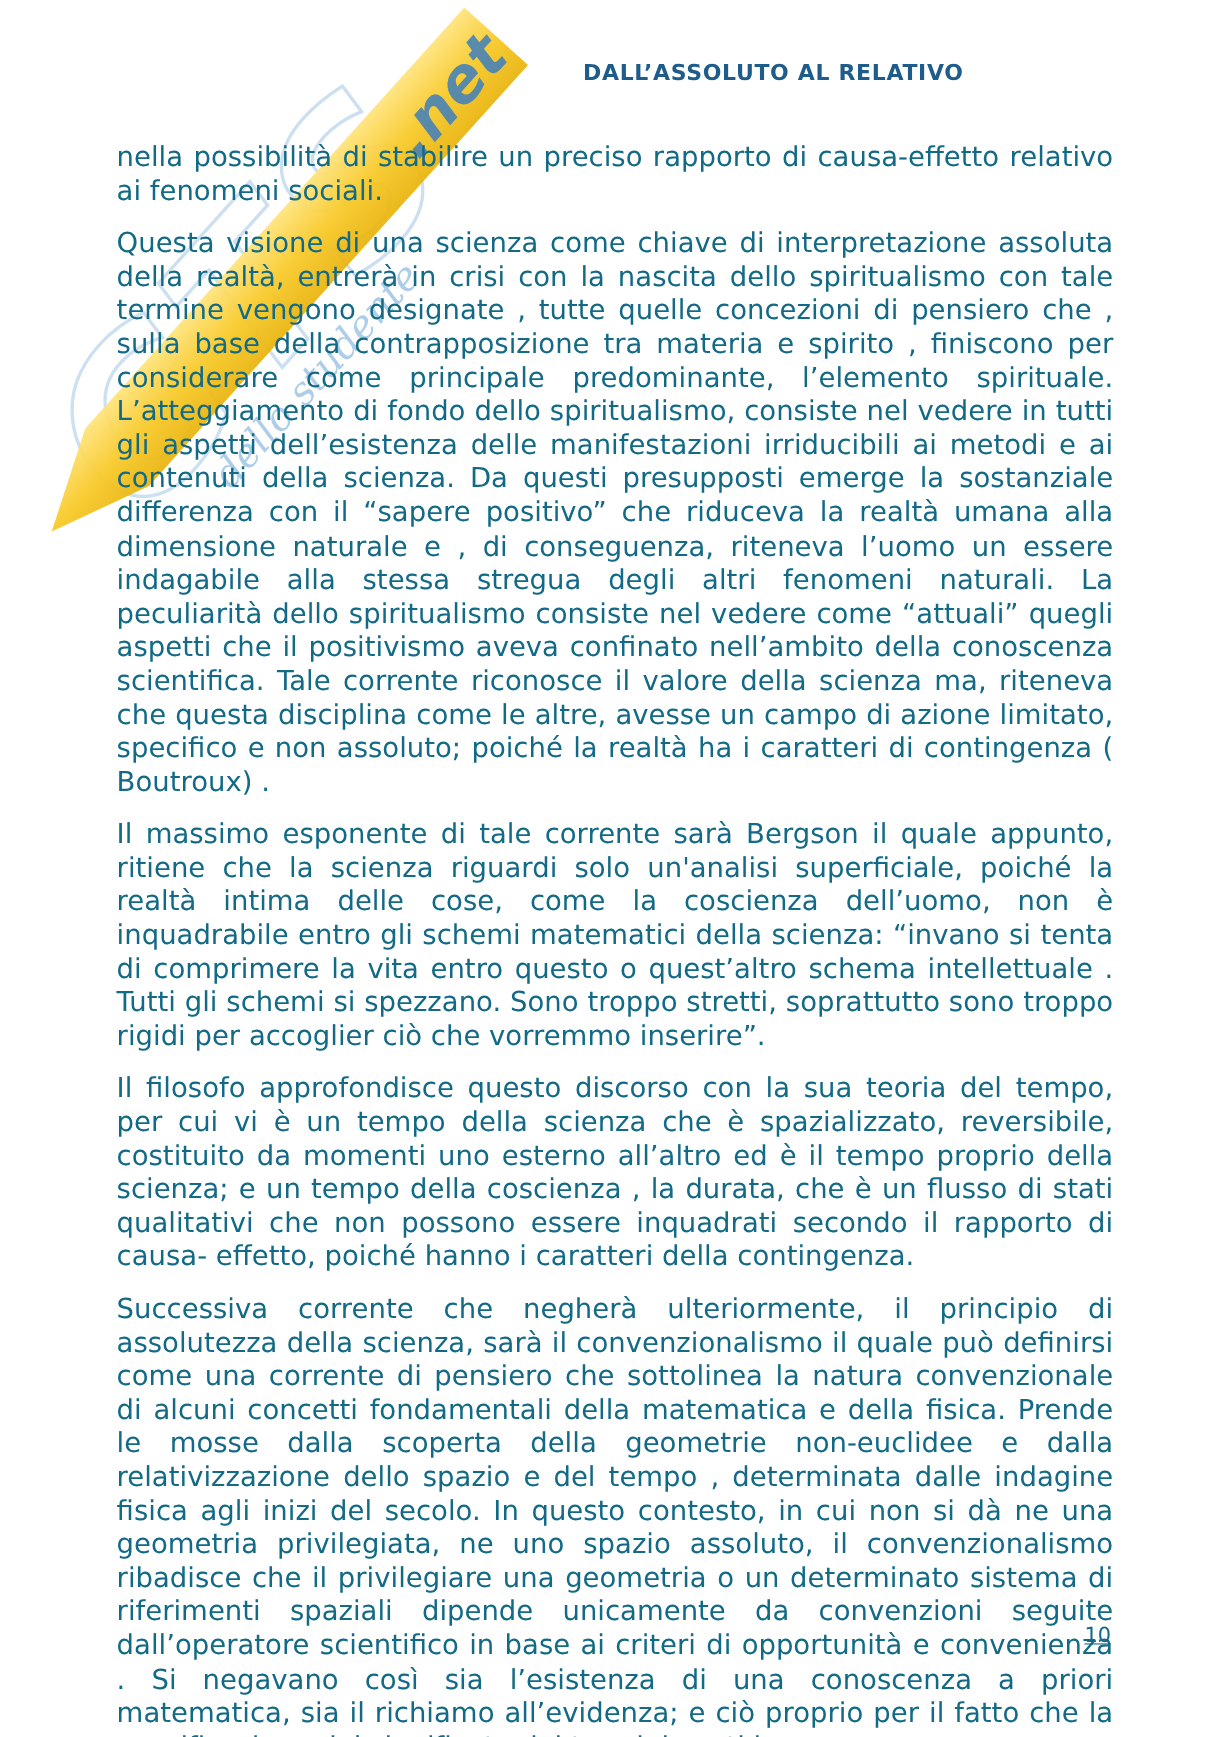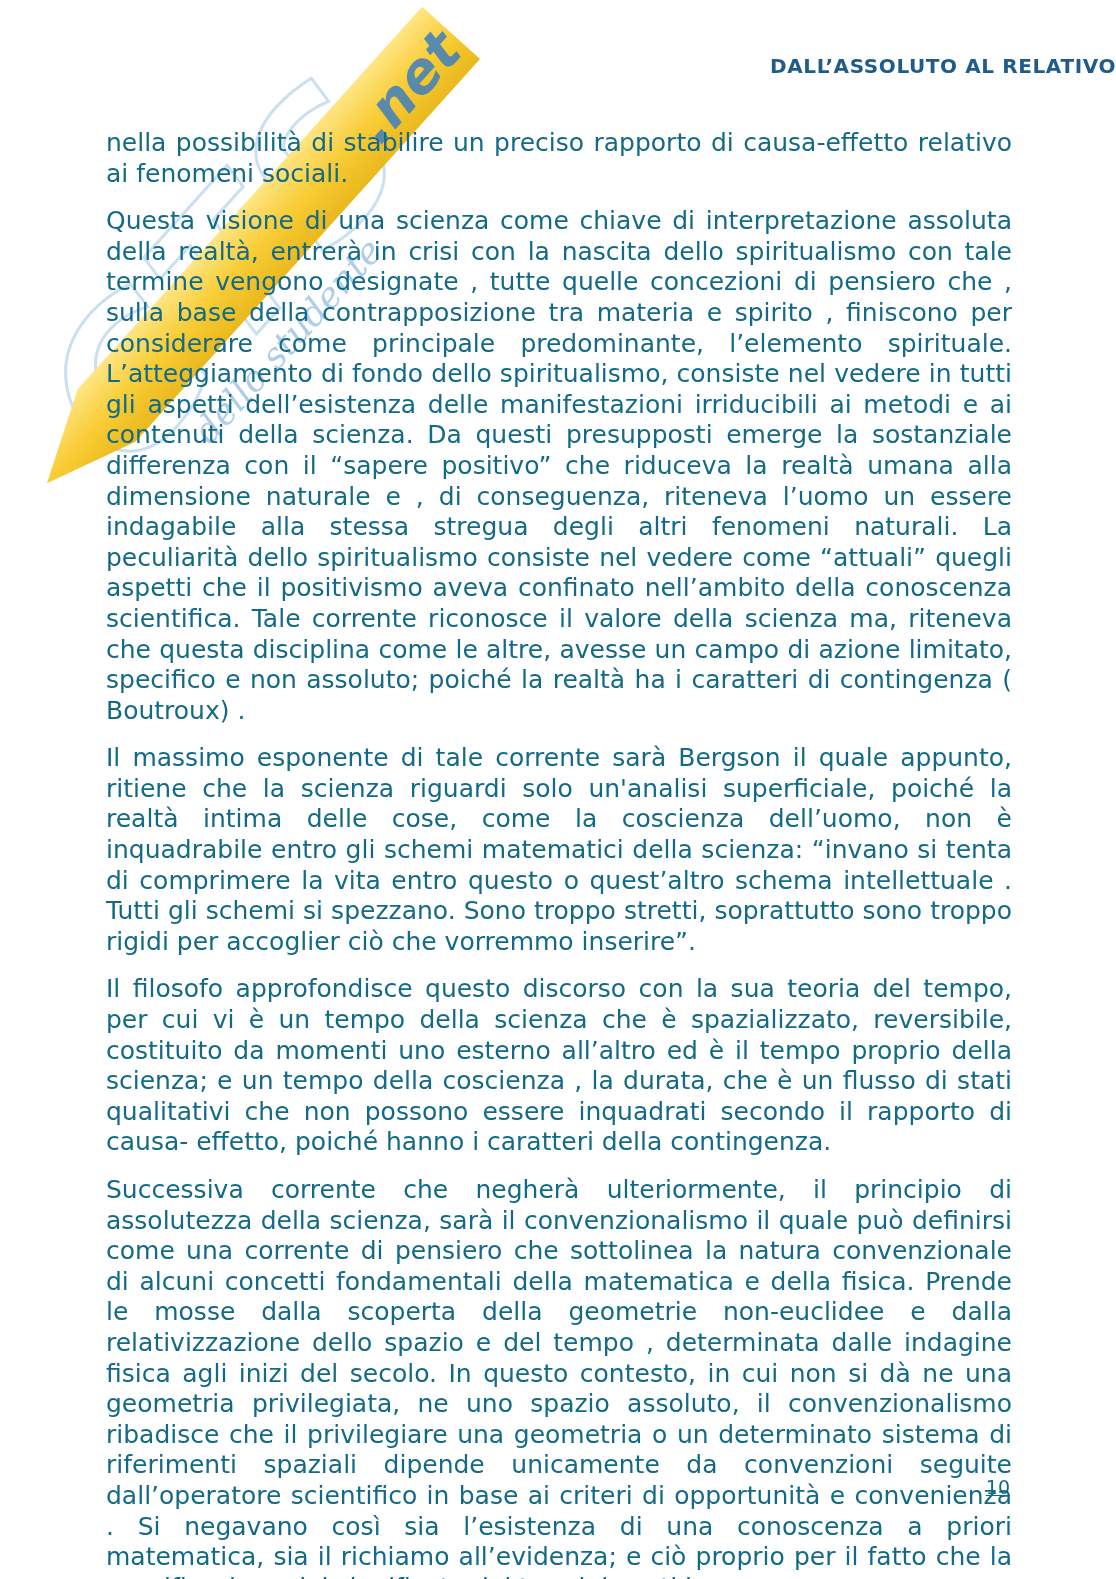--- a/index.html
+++ b/index.html
@@ -21,21 +21,21 @@
     z-index: 0;
   }
   .doc-title {
     position: absolute;
     left: 0;
     top: 54px;
     width: 100%;
     box-sizing: border-box;
     padding-left: 290px;
     margin: 0;
-    text-align: right;
+    text-align: center;
     font-size: 20px;
     font-weight: bold;
     letter-spacing: 0.6px;
     color: #1d5c8b;
     z-index: 2;
   }
   .content {
     position: absolute;
     left: 106px;
     right: 104px;

